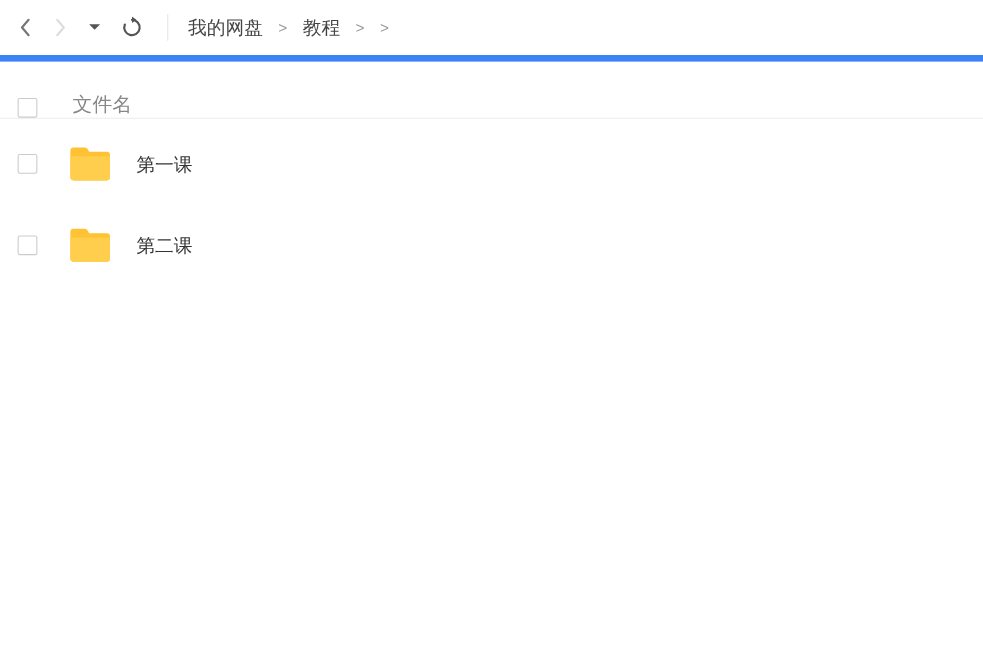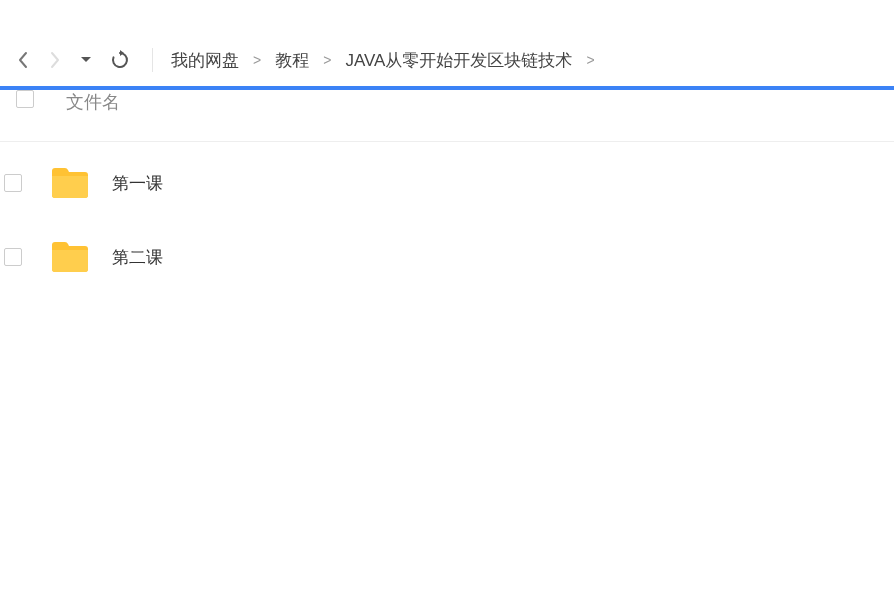--- a/index.html
+++ b/index.html
@@ -12,22 +12,21 @@
       background: #fff;
       width: 894px;
       height: 609px;
       overflow: hidden;
     }
     .toolbar {
       display: flex;
       align-items: center;
       height: 56px;
       padding: 0 16px;
-      border-bottom: 4px solid #3b82f6;
-      margin-top: 34px;
+      border-bottom: 6px solid #3b82f6;
     }
     .nav-buttons {
       display: flex;
       align-items: center;
       gap: 18px;
       padding-right: 20px;
     }
     .nav-btn {
       display: flex;
       align-items: center;
@@ -59,21 +58,21 @@
     }
     .breadcrumb-item {
       cursor: pointer;
     }
     .breadcrumb-sep {
       color: #999;
       font-size: 14px;
     }
     .header-row {
       display: flex;
-      align-items: flex-start;
+      align-items: flex-end;
       height: 52px;
       padding: 0 16px;
       border-bottom: 1px solid #eee;
     }
     .checkbox {
       width: 18px;
       height: 18px;
       border: 1.5px solid #ccc;
       border-radius: 2px;
       cursor: pointer;
@@ -84,21 +83,21 @@
       color: #888;
       margin-left: 32px;
     }
     .file-list {
       padding-top: 4px;
     }
     .file-row {
       display: flex;
       align-items: center;
       height: 74px;
-      padding: 0 4px;
+      padding: 0 16px;
     }
     .folder-icon {
       width: 40px;
       height: 34px;
       margin-left: 28px;
       flex-shrink: 0;
     }
     .file-name {
       font-size: 17px;
       color: #333;
@@ -133,21 +132,20 @@
           <path d="M10 0 L10 6 L14 3 Z" fill="#555"></path>
         </svg>
     </div>
   </div>
   <div class="divider"></div>
   <div class="breadcrumb" id="breadcrumb">
       <span class="breadcrumb-item">我的网盘</span>
       <span class="breadcrumb-sep">&gt;</span>
       <span class="breadcrumb-item">教程</span>
       <span class="breadcrumb-sep">&gt;</span>
-      <span class="breadcrumb-item">JAVA从零开始开发区块链技术</span>
       <span class="breadcrumb-sep">&gt;</span>
     </div>
 </div>
 
 <div class="header-row">
   <div class="checkbox"></div>
   <div class="col-header">文件名</div>
 </div>
 
 <div class="file-list" id="file-list">

